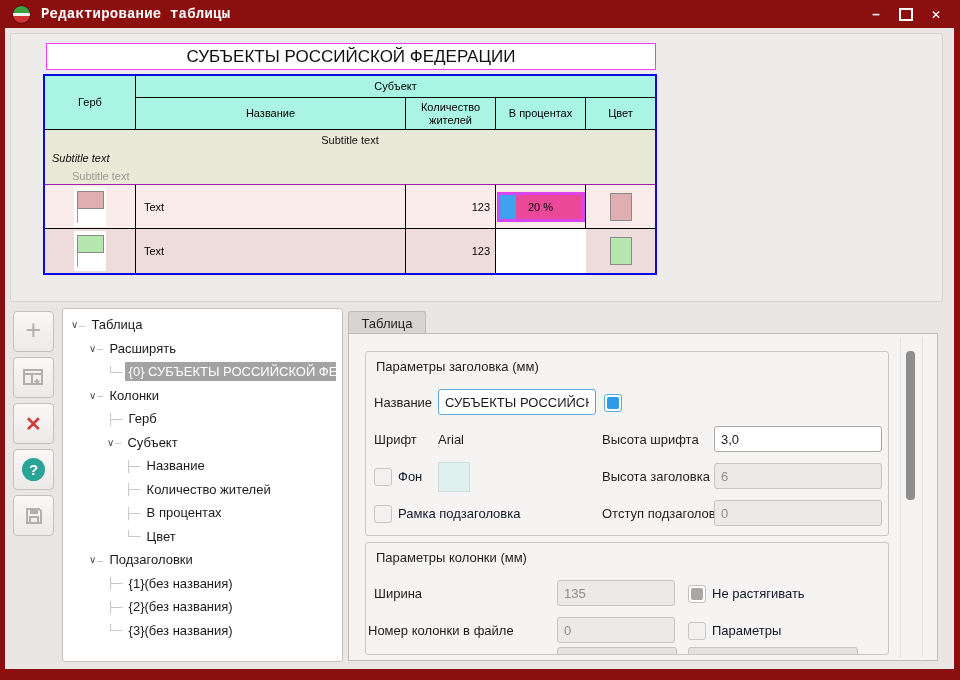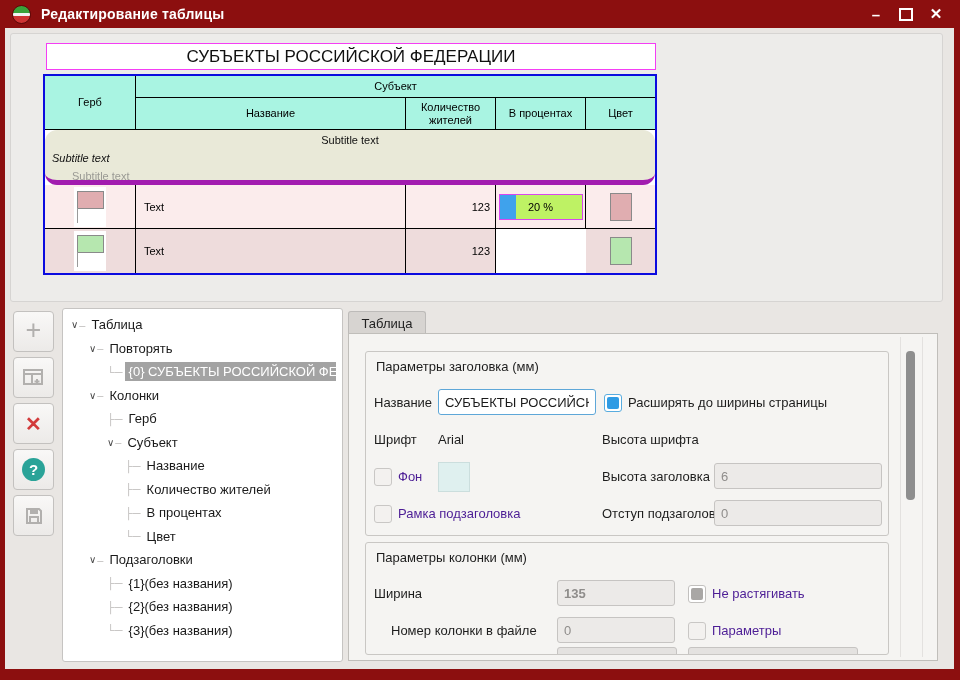--- a/index.html
+++ b/index.html
@@ -1,19 +1,19 @@
 <!DOCTYPE html>
 <html><head>
 <meta charset="utf-8">
 <style>
   html,body{margin:0;padding:0;background:#555;}
   .window{position:relative;width:960px;height:680px;background:#8c0f0f;
     font-family:"Liberation Sans",sans-serif;overflow:hidden;}
   
-  .titlebar{position:absolute;left:0;top:0;width:100%;height:28px;display:flex;align-items:center;color:#fff;}
+  .titlebar{position:absolute;left:0;top:0;width:100%;height:28px;display:flex;align-items:center;color:#fff;font-family:Liberation Mono, monospace;}
   .app-icon{width:17px;height:17px;border-radius:50%;margin-left:12px;flex:0 0 auto;
     background:linear-gradient(180deg,#3aa23a 0 42%,#f2f2f2 42% 58%,#cf3333 58% 100%);
     border:1px solid #5a0808;}
   .title-text{margin-left:10px;font-size:14px;font-weight:bold;letter-spacing:.2px;}
   .controls{margin-left:auto;display:flex;align-items:center;gap:14px;margin-right:16px;}
   .ctrl{width:16px;height:16px;display:flex;align-items:center;justify-content:center;
     font-size:15px;font-weight:bold;color:#fff;cursor:default;}
   .ic-max{width:10px;height:9px;border:2px solid #fff;}
   
   .body{position:absolute;left:5px;top:28px;width:949px;height:641px;background:#e9e6e3;}
@@ -22,34 +22,34 @@
     border:1px solid #d6d4d2;border-radius:3px;}
   .pv-title{position:absolute;left:35px;top:9px;width:608px;height:25px;border:1px solid #f43ef4;
     background:#fff;display:flex;align-items:center;justify-content:center;font-size:17px;color:#101010;}
   .pv-table{position:absolute;left:32px;top:40px;border:2px solid #0b0bdf;background:#fff;
     display:grid;grid-template-columns:91px 270px 90px 90px 69px;grid-template-rows:22px 32px 55px 44px 44px;}
   .h{background:#a9f4e2;border-right:1px solid #000;border-bottom:1px solid #000;
     display:flex;align-items:center;justify-content:center;text-align:center;font-size:11px;color:#000;line-height:1.15;}
   .h.no-r{border-right:none;}
   .h-gerb{grid-column:1;grid-row:1/3;}
   .h-subject{grid-column:2/6;grid-row:1;}
-  .subtitle-cell{grid-column:1/6;grid-row:3;background:#e9e9d8;border-bottom:5px solid #a21caf;position:relative;font-size:11px;border-radius:12px;}
+  .subtitle-cell{grid-column:1/6;grid-row:3;background:#e9e9d8;border-bottom:1px solid #a21caf;position:relative;font-size:11px;}
   .st1{position:absolute;left:0;right:0;top:4px;text-align:center;color:#101010;}
   .st2{position:absolute;left:7px;top:22px;font-style:italic;color:#101010;}
   .st3{position:absolute;left:27px;top:40px;color:#9a9a94;}
   .dc{border-right:1px solid #000;display:flex;align-items:center;font-size:11px;color:#000;}
   .dc.c-color{border-right:none;justify-content:center;}
   .dc.c-gerb{justify-content:center;}
   .dc.c-name{padding-left:8px;}
   .dc.c-count{justify-content:flex-end;padding-right:5px;}
   .dc.c-pct{justify-content:center;}
   .flag{width:32px;height:40px;background:#fff;position:relative;}
   .flag .f{position:absolute;left:3px;top:4px;width:25px;height:16px;border:1px solid #8a8a8a;}
   .flag .pole{position:absolute;left:3px;top:21px;width:1px;height:15px;background:#9a9a9a;}
-  .bar{width:82px;height:24px;border:1px solid #d946ef;background:#bef264;position:relative;
+  .bar{width:82px;height:24px;border:3px solid #d946ef;background:#ec4899;position:relative;
     display:flex;align-items:center;justify-content:center;}
   .bar .fill{position:absolute;left:0;top:0;bottom:0;background:#3fa2ec;}
   .bar .lbl{position:relative;z-index:1;font-size:11px;color:#000;}
   .swatch{width:20px;height:26px;border:1px solid #8a8a8a;}
   
   .tool{position:absolute;left:8px;width:39px;height:39px;border:1px solid #c3c1bf;border-radius:4px;
     background:linear-gradient(#f9f8f7,#eceae8);display:flex;align-items:center;justify-content:center;}
   .tool .glyph-plus{font-size:27px;color:#b2b0ae;font-weight:normal;line-height:1;margin-top:-3px;}
   .tool .glyph-x{font-size:20px;color:#d23b3b;font-weight:bold;line-height:1;}
   .help-circle{width:23px;height:23px;border-radius:50%;background:#2aa398;color:#fff;
@@ -67,21 +67,21 @@
     border:1px solid #bdbbb9;border-bottom:none;border-radius:3px 3px 0 0;color:#222;box-sizing:border-box;}
   .tab.inactive{left:343px;top:283px;width:78px;background:#d7d4d1;z-index:1;}
   .tab.active{left:421px;top:281px;width:146px;height:26px;background:#f5f4f2;z-index:3;border-color:#c0beba;}
   .tabpanel{position:absolute;left:343px;top:305px;width:590px;height:328px;background:#f5f4f2;
     border:1px solid #c0beba;overflow:hidden;z-index:2;box-sizing:border-box;}
   .gb{position:absolute;left:16px;width:522px;border:1px solid #c9c7c4;border-radius:3px;overflow:hidden;}
   .gb1{top:17px;height:183px;text-decoration:underline;}
   .gb2{top:208px;height:111px;}
   .gb-title{position:absolute;left:10px;top:7px;font-size:13px;color:#1d1d1d;}
   .lbl13{position:absolute;font-size:13px;color:#1d1d1d;}
-  .lbl13.dim{color:#4c1d95;}
+  .lbl13.dim{color:#0f172a;}
   .inp{position:absolute;height:26px;border:1px solid #a9a9a9;border-radius:3px;background:#fff;
     font-family:"Liberation Sans",sans-serif;font-size:13px;color:#1a1a1a;padding:0 6px;box-sizing:border-box;}
   .inp.focused{border:1px solid #5ea7d8;}
   .inp.off{background:#eceae8;border-color:#c6c4c2;color:#8f8d8b;}
   .cb{position:absolute;width:16px;height:16px;border:1px solid #b9b7b5;border-radius:3px;background:#fff;}
   .cb.checked{border-color:#58acdf;}
   .cb.checked::after{content:"";position:absolute;left:2px;top:2px;right:2px;bottom:2px;background:#2f9be4;border-radius:2px;}
   .cb.checked-dim{border-color:#c2c0be;}
   .cb.checked-dim::after{content:"";position:absolute;left:2px;top:2px;right:2px;bottom:2px;background:#a9a7a5;border-radius:2px;}
   .cb.off{border-color:#c9c7c5;background:#f3f1ef;}
@@ -187,21 +187,21 @@
 
     <div class="tree">
         <div class="trow" style="padding-left: 8px;">
           <span class="twisty">∨</span>
           <span class="conn">–</span>
           <span class="tlabel">Таблица</span>
         </div>
         <div class="trow" style="padding-left: 26px;">
           <span class="twisty">∨</span>
           <span class="conn">–</span>
-          <span class="tlabel">Повторять</span>
+          <span class="tlabel">Расширять</span>
         </div>
         <div class="trow selected" style="padding-left: 44px;">
           <span class="conn">└─</span>
           <span class="tlabel">{0} СУБЪЕКТЫ РОССИЙСКОЙ ФЕД...</span>
         </div>
         <div class="trow" style="padding-left: 26px;">
           <span class="twisty">∨</span>
           <span class="conn">–</span>
           <span class="tlabel">Колонки</span>
         </div>
@@ -251,46 +251,46 @@
 
     <div class="tab inactive">Таблица</div>
 
     <div class="tabpanel">
 
       <div class="gb gb1">
         <div class="gb-title">Параметры заголовка (мм)</div>
         <div class="lbl13" style="left:8px;top:43px">Название</div>
         <input class="inp focused" style="left: 72px; top: 37px; width: 158px;" value="СУБЪЕКТЫ РОССИЙСКОЙ ФЕДЕРАЦИИ">
         <span class="cb checked" style="left:238px;top:42px"></span>
-        <div class="lbl13" style="left:262px;top:43px">Расширять до ширины страницы</div>
 
         <div class="lbl13" style="left:8px;top:80px">Шрифт</div>
         <div class="lbl13" style="left:72px;top:80px">Arial</div>
         <div class="lbl13" style="left:236px;top:80px">Высота шрифта</div>
+        <input class="inp" style="left: 348px; top: 74px; width: 168px;" value="3,0">
 
         <span class="cb off" style="left:8px;top:116px"></span>
         <div class="lbl13 dim" style="left:32px;top:117px">Фон</div>
         <div class="color-chip" style="left:72px;top:110px"></div>
         <div class="lbl13" style="left:236px;top:117px">Высота заголовка</div>
         <input class="inp off" style="left: 348px; top: 111px; width: 168px;" readonly="" value="6">
 
         <span class="cb off" style="left:8px;top:153px"></span>
         <div class="lbl13 dim" style="left:32px;top:154px">Рамка подзаголовка</div>
         <div class="lbl13" style="left:236px;top:154px">Отступ подзаголовка</div>
         <input class="inp off" style="left: 348px; top: 148px; width: 168px;" readonly="" value="0">
       </div>
 
       <div class="gb gb2">
         <div class="gb-title">Параметры колонки (мм)</div>
         <div class="lbl13" style="left:8px;top:43px">Ширина</div>
-        <input class="inp off" style="left: 191px; top: 37px; width: 118px; font-weight: bold;" readonly="" value="135">
+        <input class="inp off" style="left: 191px; top: 37px; width: 118px;" readonly="" value="135">
         <span class="cb checked-dim" style="left:322px;top:42px"></span>
         <div class="lbl13 dim" style="left:346px;top:43px">Не растягивать</div>
 
-        <div class="lbl13" style="left:25px;top:80px">Номер колонки в файле</div>
+        <div class="lbl13" style="left:2px;top:80px">Номер колонки в файле</div>
         <input class="inp off" style="left: 191px; top: 74px; width: 118px;" readonly="" value="0">
         <span class="cb off" style="left:322px;top:79px"></span>
         <div class="lbl13 dim" style="left:346px;top:80px">Параметры</div>
 
         <div class="stub" style="left:191px;top:104px;width:118px"></div>
         <div class="stub" style="left:322px;top:104px;width:168px"></div>
       </div>
 
       <div class="scroll-track"></div>
       <div class="scroll-thumb"></div>

